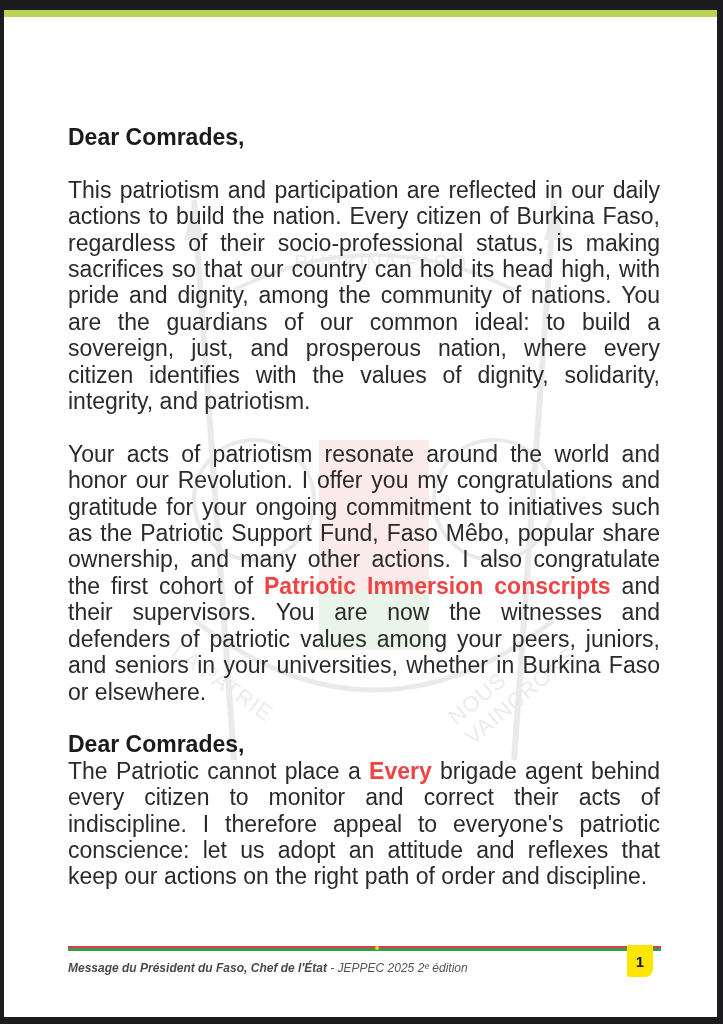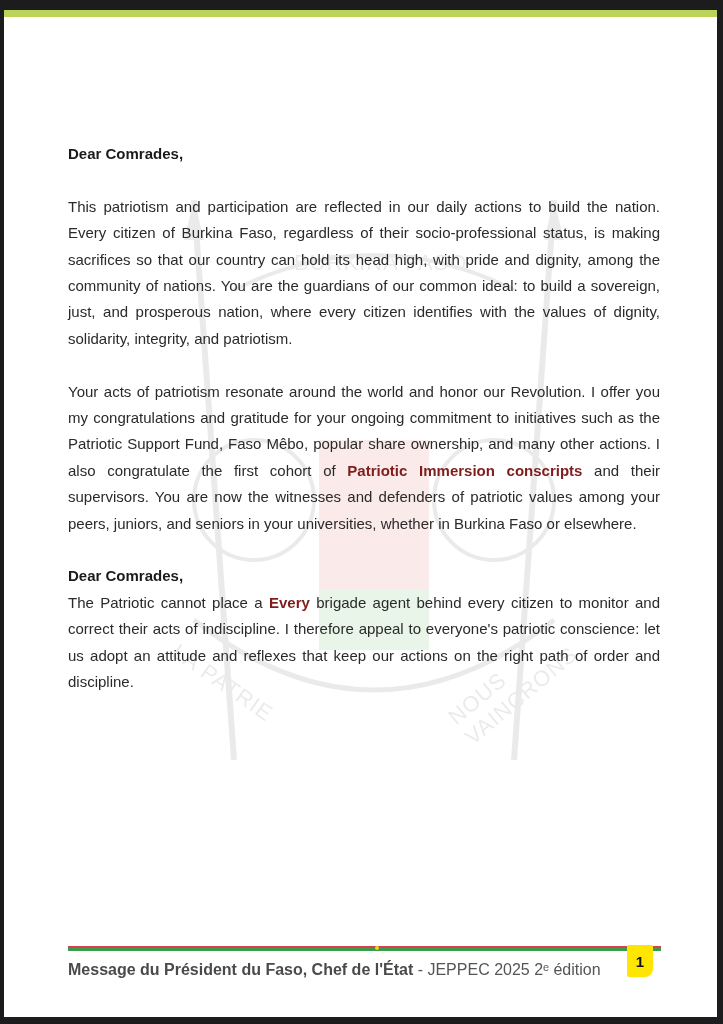--- a/index.html
+++ b/index.html
@@ -21,37 +21,37 @@
   }
   .watermark {
     position: absolute; left: 170px; top: 190px; width: 400px; height: 560px;
     opacity: 0.08; pointer-events: none;
   }
   .wm-text {
     position: absolute; font-size: 22px; color: #000; letter-spacing: 1px;
     font-family: "Liberation Sans", sans-serif;
   }
   .content {
-    position: absolute; left: 64px; top: 131px; width: 592px;
-    color: #2a2a2a; font-size: 15px; line-height: 26.4px;
+    position: absolute; left: 64px; top: 114px; width: 592px;
+    color: #2a2a2a; font-size: 23px; line-height: 26.4px;
     text-align: justify;
   }
   .content p { margin: 0 0 26.4px 0; }
   .content .greeting { font-weight: bold; color: #1a1a1a; display: block; }
-  .content b { color: #7f1d1d; }
+  .content b { color: #ef4444; }
   .footer-line {
     position: absolute; left: 64px; top: 936px; width: 593px; height: 5px;
   }
   .footer-line .red { position: absolute; left: 0; top: 0; width: 100%; height: 2px; background: #d9404d; }
   .footer-line .green { position: absolute; left: 0; top: 2px; width: 100%; height: 3px; background: #3a9b4a; }
   .footer-line .star {
     position: absolute; left: 307px; top: 0px; width: 4px; height: 4px; background: #f2d21b; border-radius: 50%;
   }
   .footer-text {
-    position: absolute; left: 64px; top: 951px; font-size: 16px; color: #555;
+    position: absolute; left: 64px; top: 951px; font-size: 12px; color: #555; font-style: italic;
   }
   .footer-text b { color: #4a4a4a; }
   .page-num {
     position: absolute; left: 623px; top: 935px; width: 26px; height: 32px;
     background: #ffe600; border-radius: 2px 2px 8px 2px;
     font-weight: bold; font-size: 15px; color: #111;
     display: flex; align-items: center; justify-content: center;
   }
 </style>
 </head>

